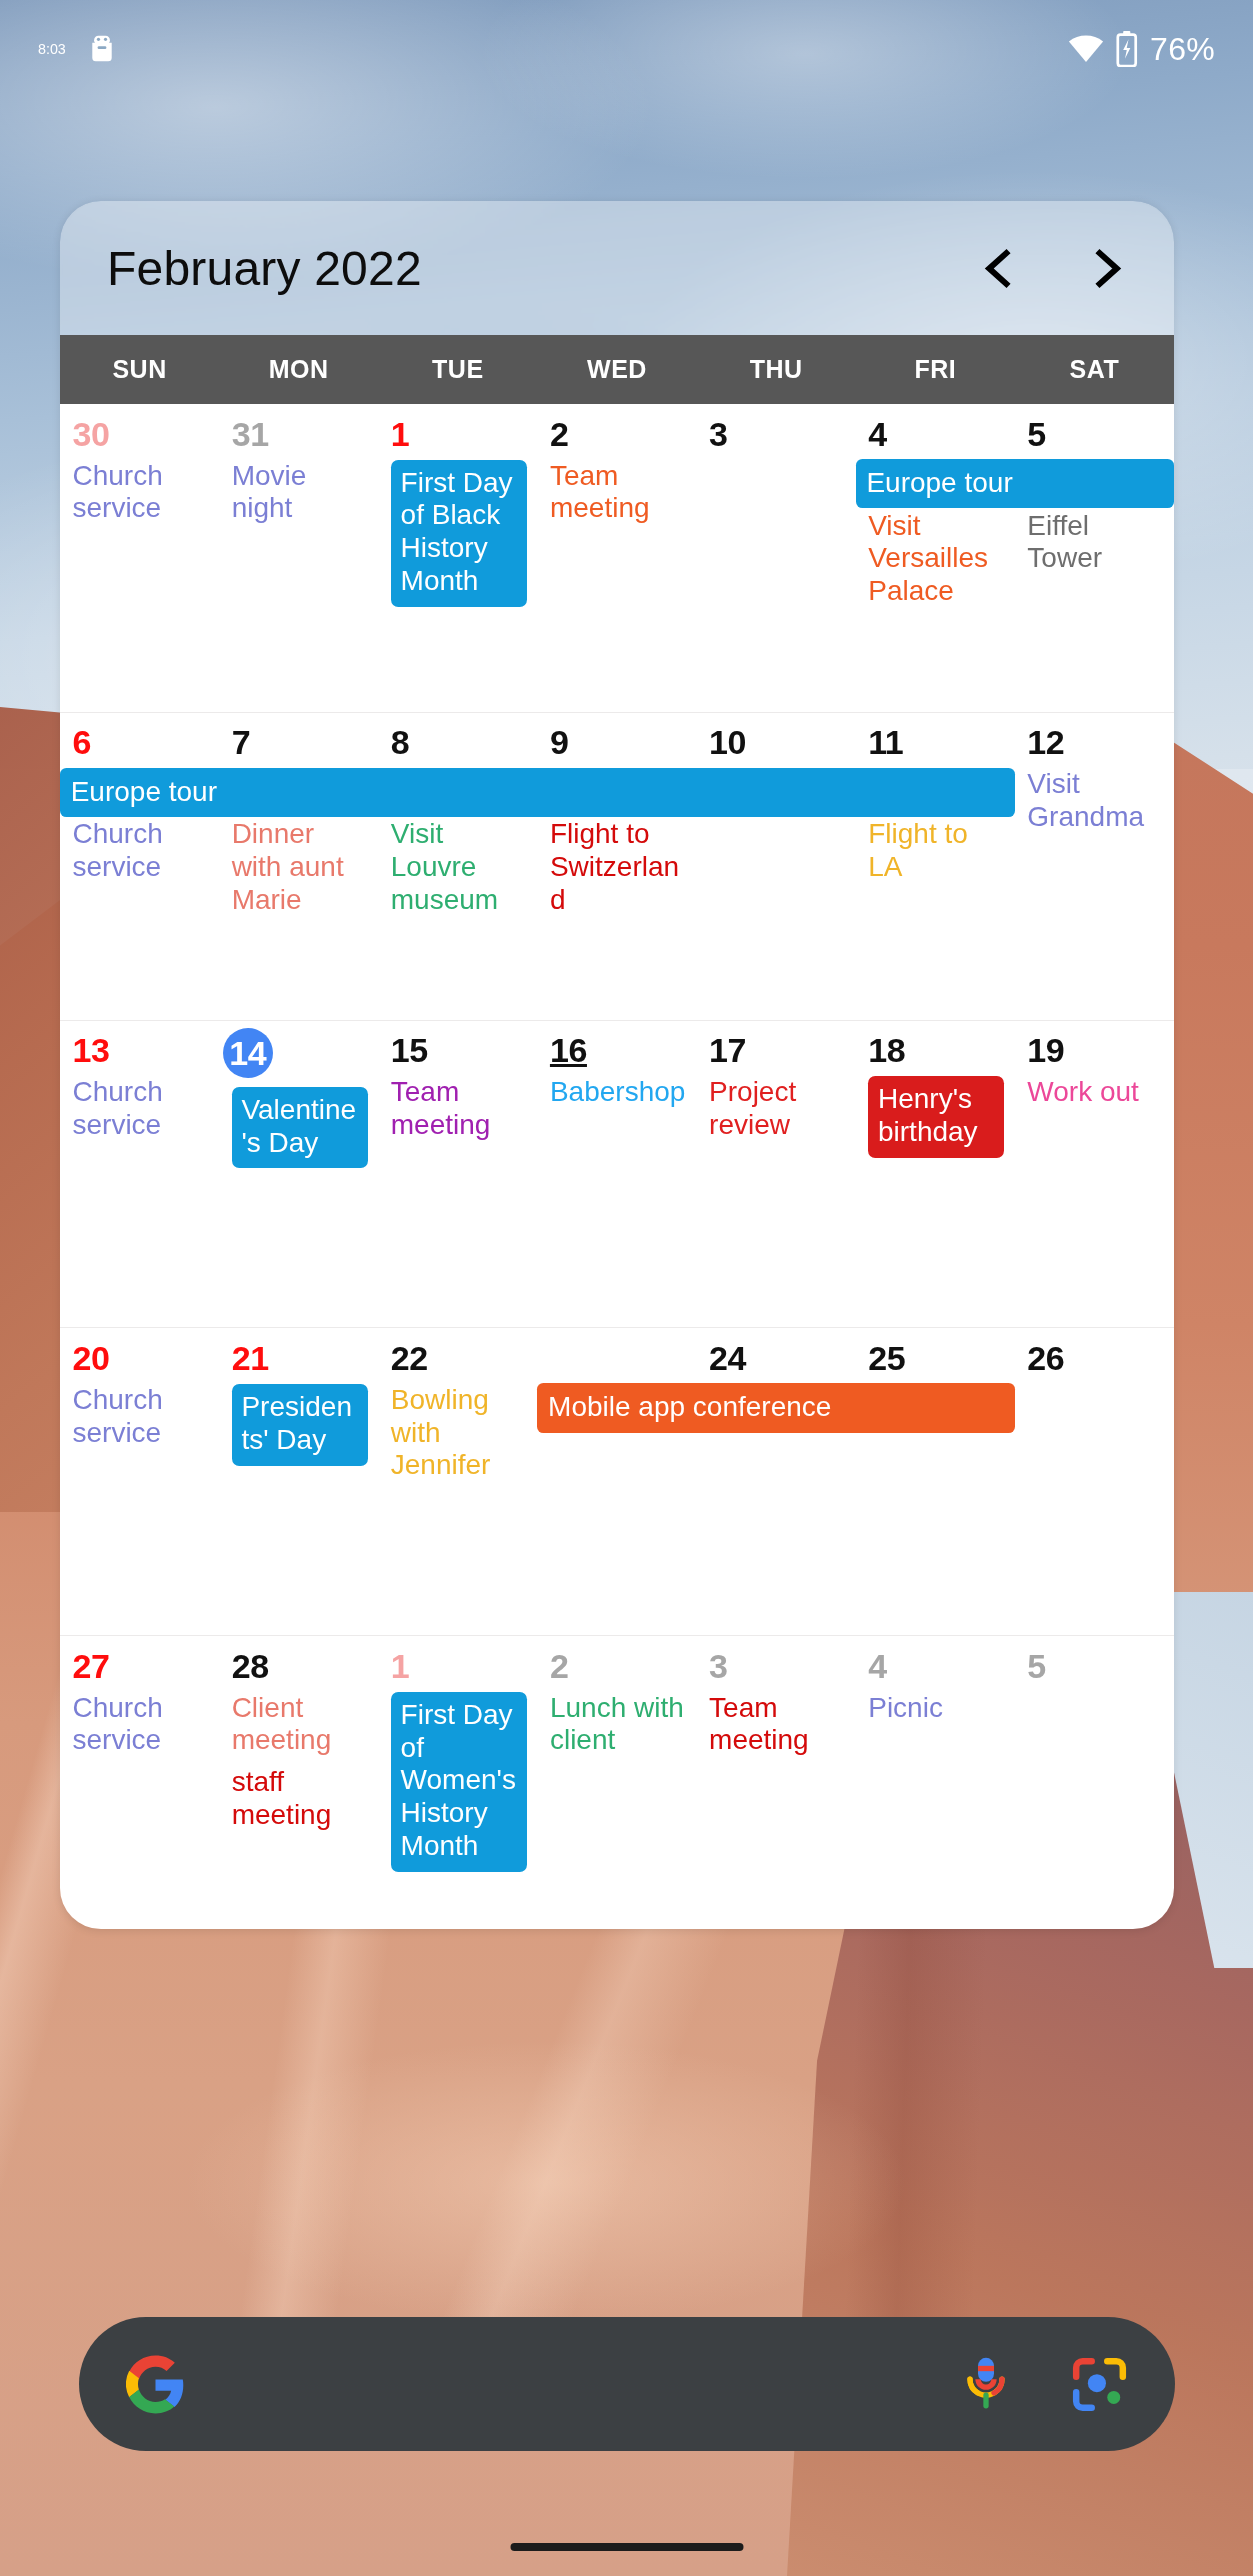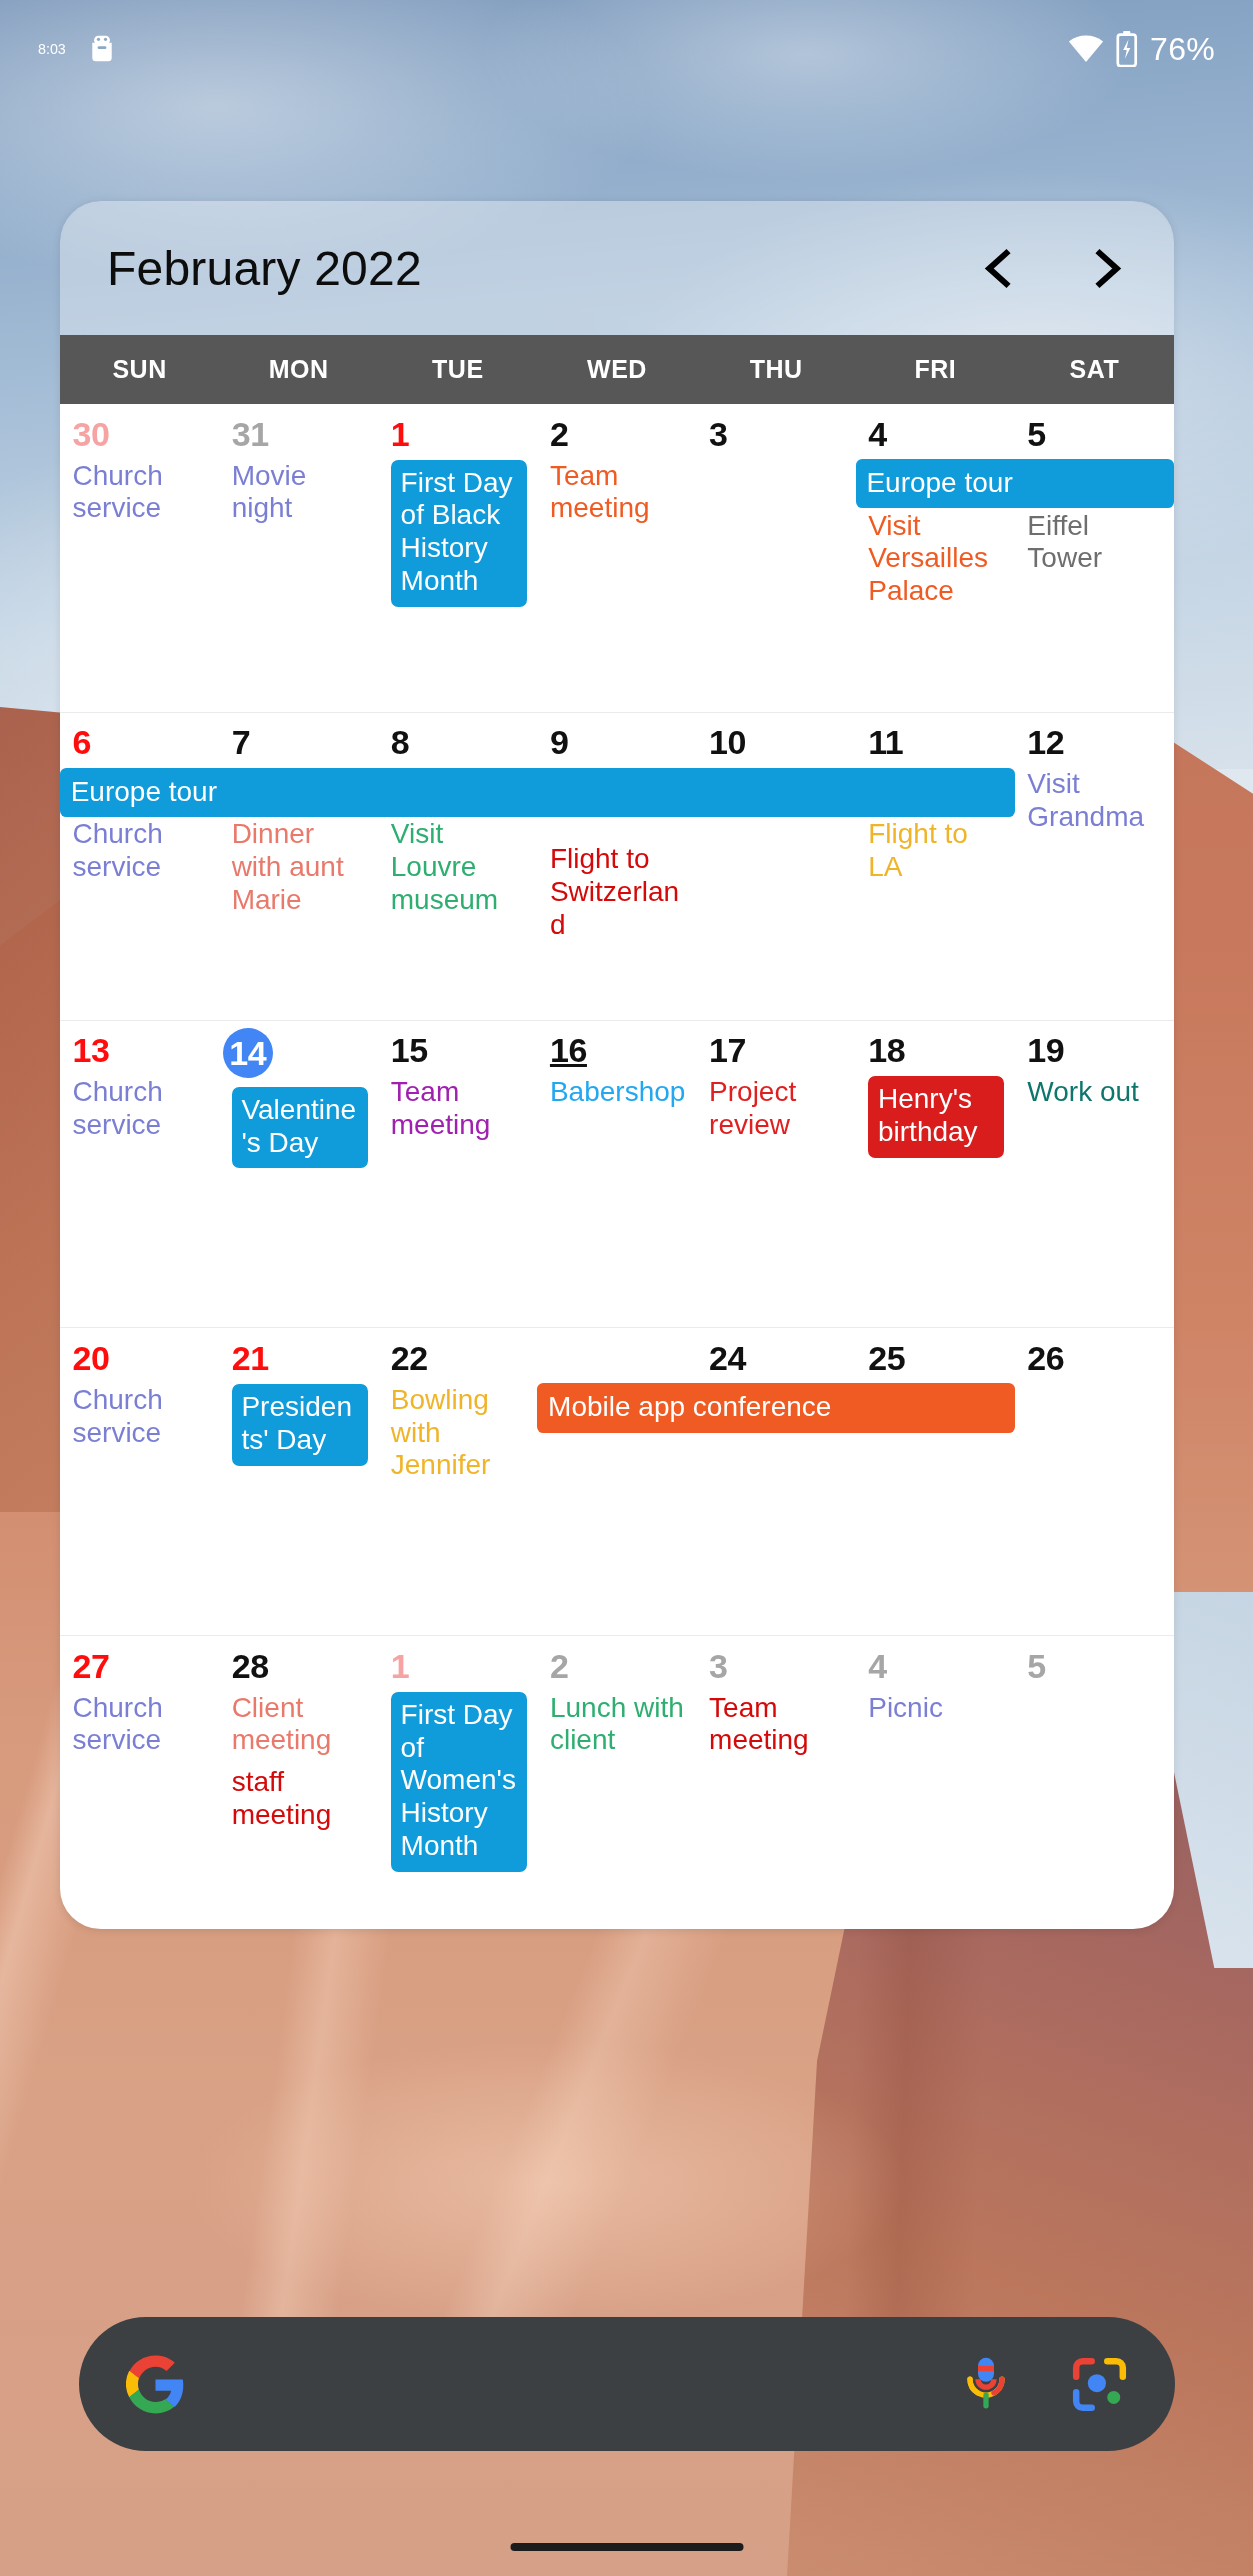--- a/index.html
+++ b/index.html
@@ -256,21 +256,21 @@
       <div class="week">
         <div class="cell"><div class="daynum" style="color: rgb(255, 13, 13);">6</div><div class="evs" style="margin-top: 59px;">
             <div class="ev" style="color: rgb(123, 127, 212);">Church service</div>
           </div></div>
         <div class="cell"><div class="daynum" style="color: rgb(17, 17, 17);">7</div><div class="evs" style="margin-top: 59px;">
             <div class="ev" style="color: rgb(232, 121, 107);">Dinner with aunt Marie</div>
           </div></div>
         <div class="cell"><div class="daynum" style="color: rgb(17, 17, 17);">8</div><div class="evs" style="margin-top: 59px;">
             <div class="ev" style="color: rgb(46, 174, 112);">Visit Louvre museum</div>
           </div></div>
-        <div class="cell"><div class="daynum" style="color: rgb(17, 17, 17);">9</div><div class="evs" style="margin-top: 84px;">
+        <div class="cell"><div class="daynum" style="color: rgb(17, 17, 17);">9</div><div class="evs" style="margin-top: 59px;">
             <div class="ev" style="color: rgb(212, 10, 10);">Flight to Switzerland</div>
           </div></div>
         <div class="cell"><div class="daynum" style="color: rgb(17, 17, 17);">10</div><div class="evs" style="margin-top: 59px;"></div></div>
         <div class="cell"><div class="daynum" style="color: rgb(17, 17, 17);">11</div><div class="evs" style="margin-top: 59px;">
             <div class="ev" style="color: rgb(240, 180, 41);">Flight to LA</div>
           </div></div>
         <div class="cell"><div class="daynum" style="color: rgb(17, 17, 17);">12</div><div class="evs">
             <div class="ev" style="color: rgb(123, 127, 212);">Visit Grandma</div>
           </div></div>
         <div class="spanbar" style="left: 0%; width: 85.7143%; top: 55px; background: rgb(16, 155, 219);">Europe tour</div>
@@ -291,21 +291,21 @@
         <div class="cell"><div class="daynum" style="color: rgb(17, 17, 17); text-decoration: underline;">16</div><div class="evs">
             <div class="ev" style="color: rgb(34, 167, 240);">Babershop</div>
           </div></div>
         <div class="cell"><div class="daynum" style="color: rgb(17, 17, 17);">17</div><div class="evs">
             <div class="ev" style="color: rgb(224, 32, 32);">Project review</div>
           </div></div>
         <div class="cell"><div class="daynum" style="color: rgb(17, 17, 17);">18</div><div class="evs">
             <div class="ev chip" style="background: rgb(217, 28, 28);">Henry's birthday</div>
           </div></div>
         <div class="cell"><div class="daynum" style="color: rgb(17, 17, 17);">19</div><div class="evs">
-            <div class="ev" style="color: #0f766e;">Work out</div>
+            <div class="ev" style="color: #ec4899;">Work out</div>
           </div></div>
       </div>
       <div class="week">
         <div class="cell"><div class="daynum" style="color: rgb(255, 13, 13);">20</div><div class="evs">
             <div class="ev" style="color: rgb(123, 127, 212);">Church service</div>
           </div></div>
         <div class="cell"><div class="daynum" style="color: rgb(255, 13, 13);">21</div><div class="evs">
             <div class="ev chip" style="background: rgb(16, 155, 219);">Presidents' Day</div>
           </div></div>
         <div class="cell"><div class="daynum" style="color: rgb(17, 17, 17);">22</div><div class="evs">

